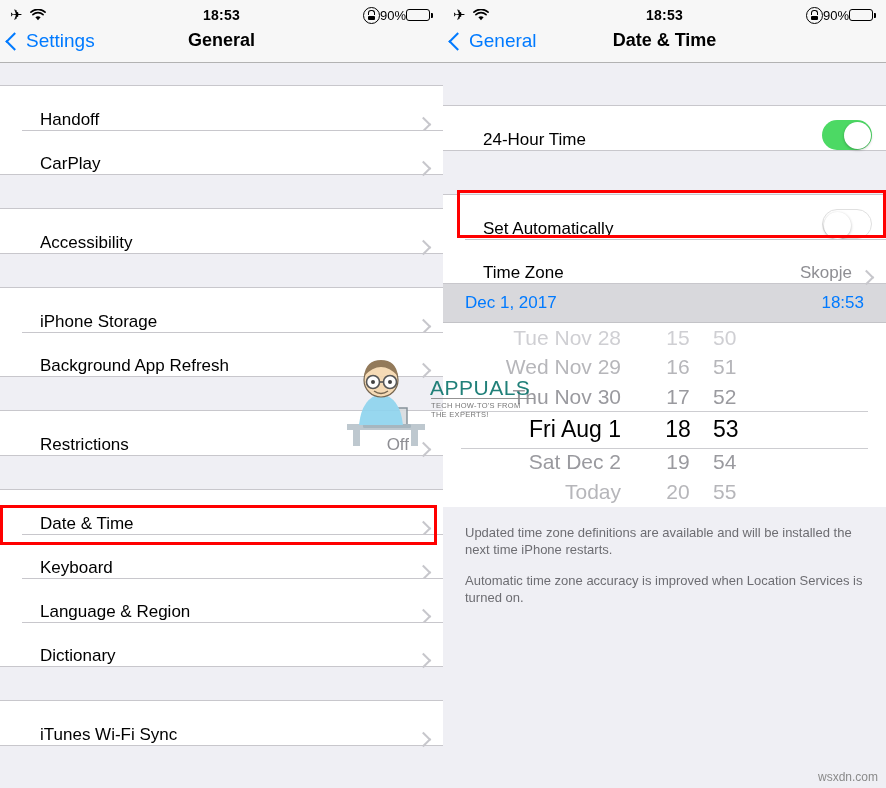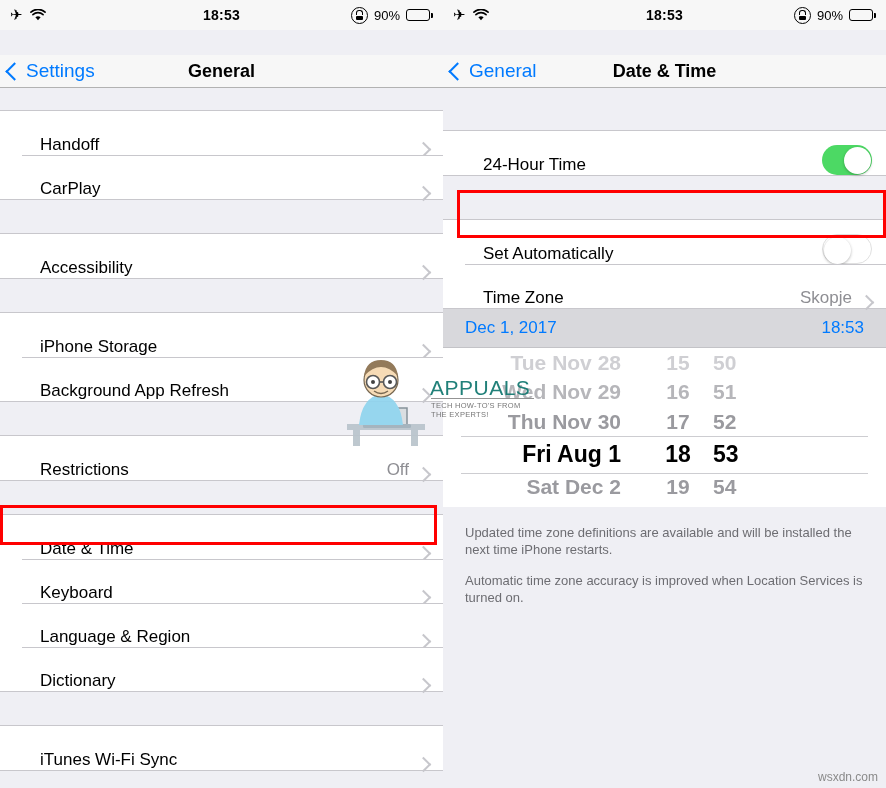--- a/index.html
+++ b/index.html
@@ -53,21 +53,21 @@
     left: 0; right: 0;
     text-align: center;
     font-size: 14px;
     font-weight: bold;
     letter-spacing: .2px;
   }
   .sb-right {
     margin-left: auto;
     display: flex;
     align-items: center;
-    gap: 6px;
+    gap: 0;
     font-size: 13px;
     position: relative;
     z-index: 2;
   }
   .plane-icon {
     display: inline-block;
     font-size: 15px;
     line-height: 1;
     transform: translateY(-1px);
   }
@@ -122,25 +122,24 @@
     border-radius: 0 1px 1px 0;
     margin-left: 1px;
   }
 
   
   .navbar {
     height: 33px;
     background: #f7f7f7;
     border-bottom: 1px solid #b2b2b2;
     display: flex;
-    align-items: center;
+    align-items: flex-start;
     position: relative;
     padding: 0 8px;
     box-sizing: border-box;
-    margin-top: 25px;
   }
   .nav-back {
     display: flex;
     align-items: center;
     color: #007aff;
     font-size: 19px;
     gap: 4px;
     cursor: pointer;
     z-index: 2;
   }
@@ -256,24 +255,23 @@
     align-items: center;
     justify-content: space-between;
     padding: 0 22px;
     font-size: 17px;
     color: #007aff;
     box-sizing: border-box;
     border-bottom: 1px solid #c3c3c7;
   }
   .picker {
     background: #fff;
-    height: 159px;
+    height: 184px;
     position: relative;
     overflow: hidden;
-    font-weight: bold;
   }
   .picker-rows {
     position: absolute;
     top: 0; left: 0; right: 0;
   }
   .pk-row {
     height: 29.5px;
     display: flex;
     align-items: center;
     font-size: 21px;

